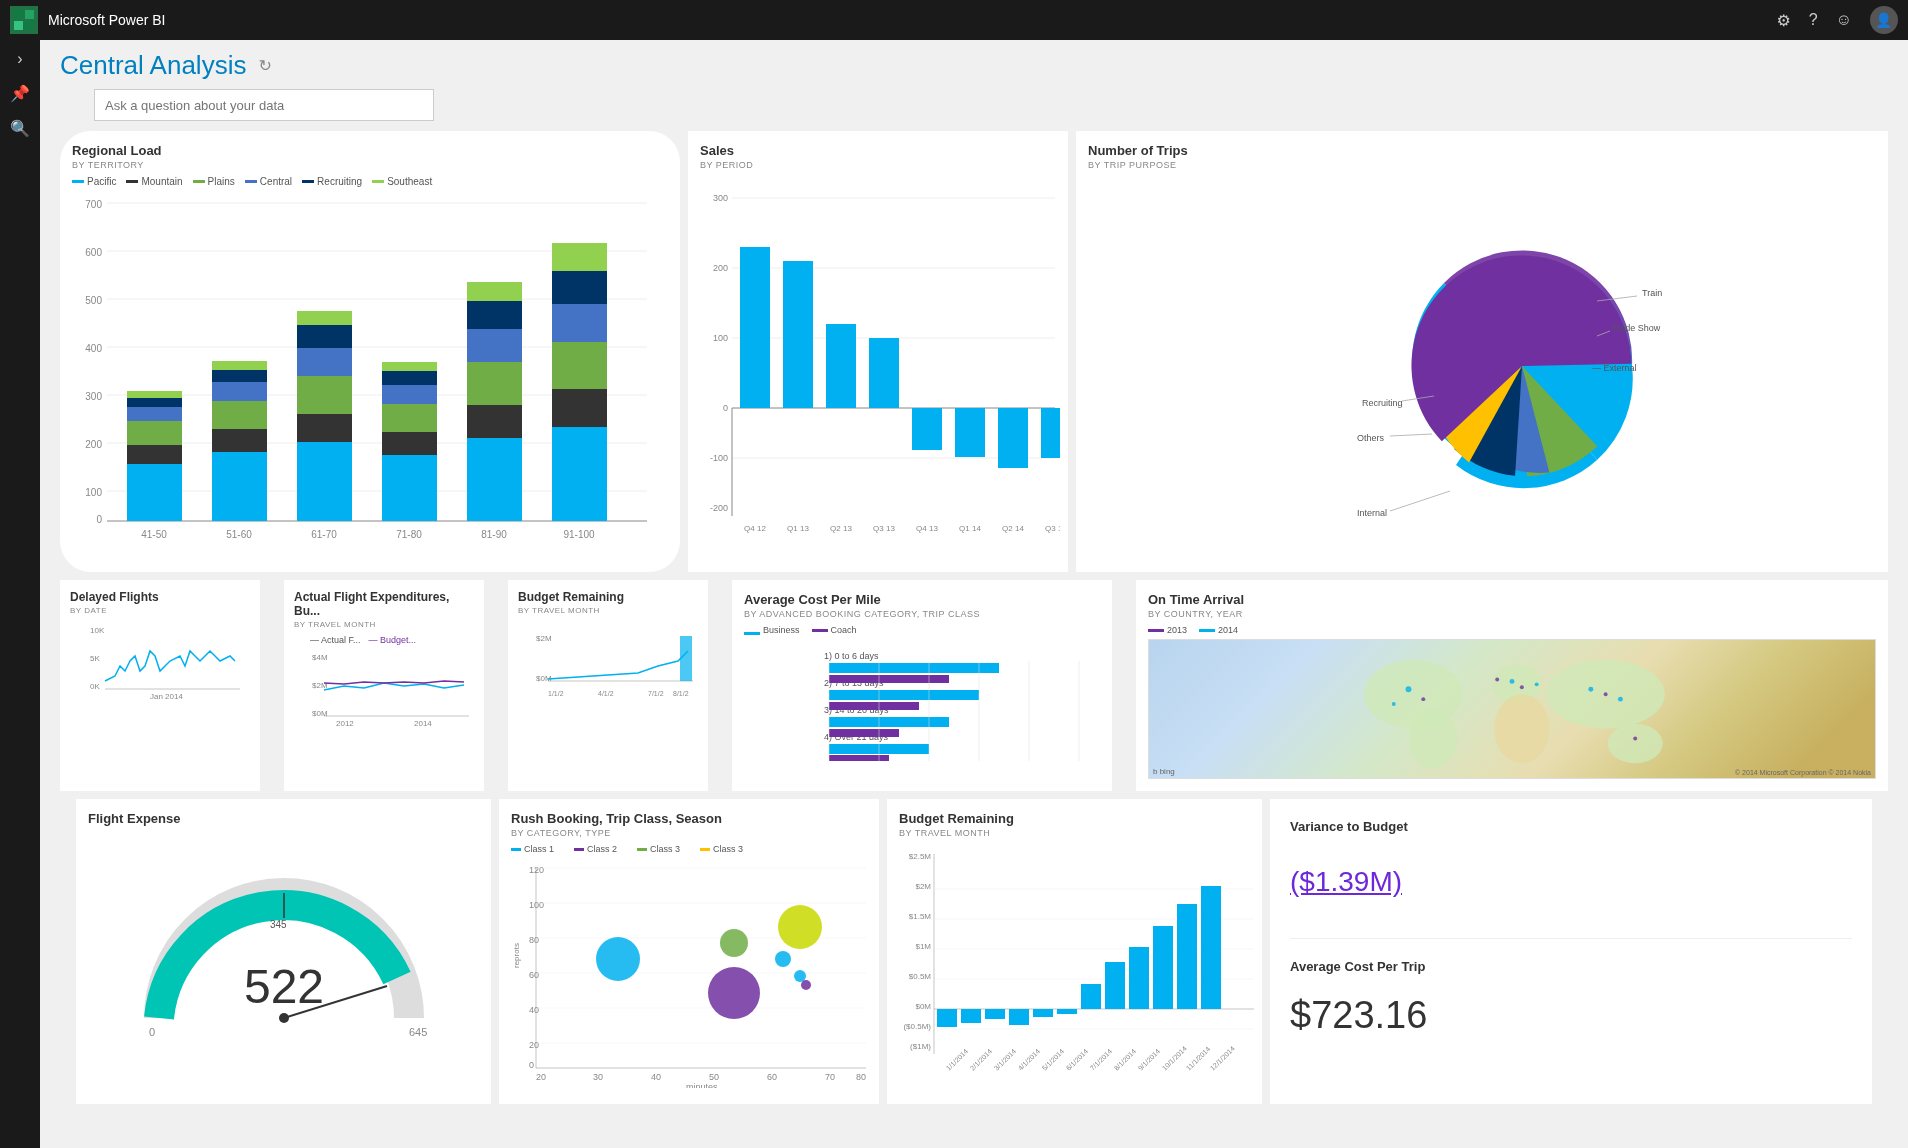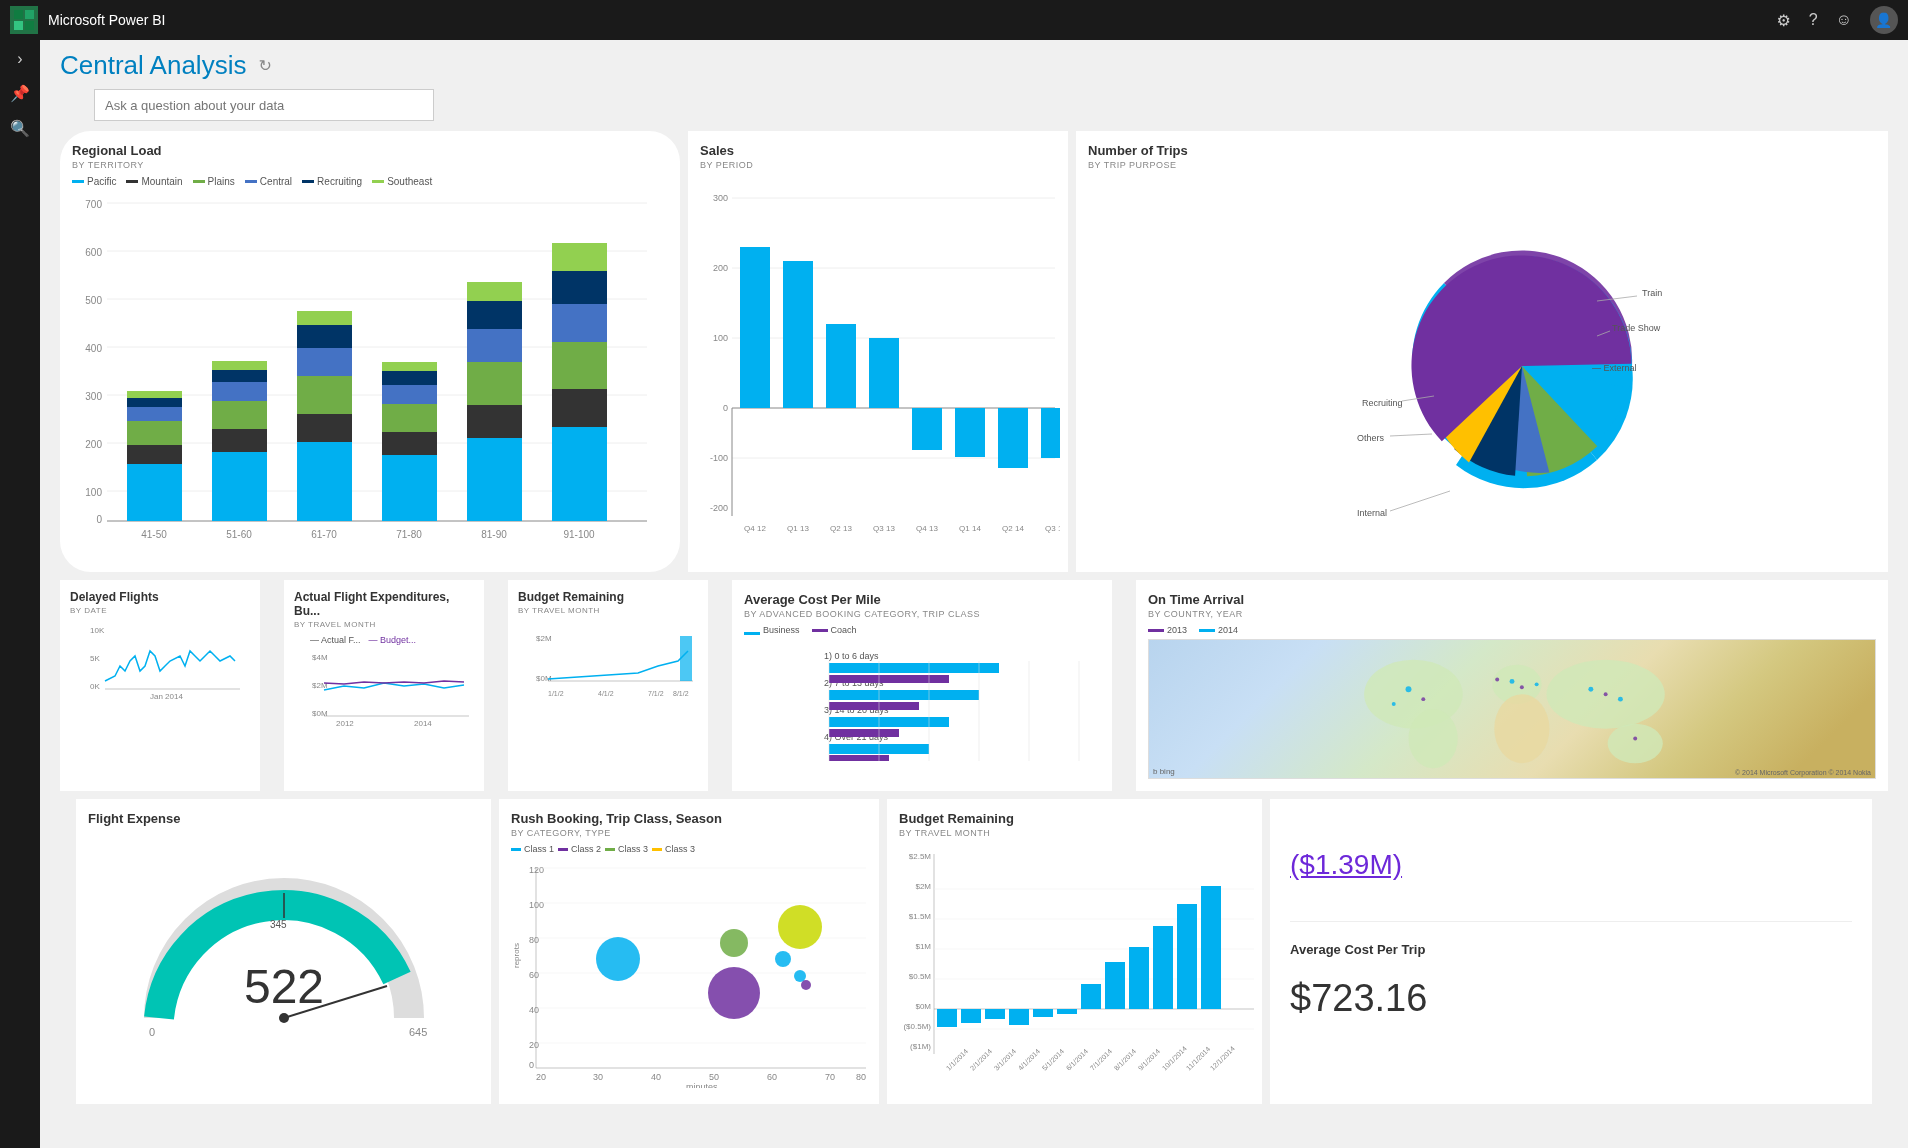--- a/index.html
+++ b/index.html
@@ -550,21 +550,21 @@
 
           <text x="40" y="198" font-size="11" fill="#888">0</text>
           <text x="300" y="198" font-size="11" fill="#888">645</text>
         </svg>
       </div>
     </div>
 
     <div class="card">
       <div class="card-title">Rush Booking, Trip Class, Season</div>
       <div class="card-subtitle">BY CATEGORY, TYPE</div>
-      <div style="display:flex; gap:4px; font-size:9px; color:#555; margin-bottom:4px; flex-wrap:wrap;">
+      <div style="display:flex; gap:20px; font-size:9px; color:#555; margin-bottom:4px; flex-wrap:wrap;">
         <span style="display:flex;align-items:center;gap:3px">
           <span style="display:inline-block;width:10px;height:3px;background:#00b0f0"></span>Class 1</span>
         <span style="display:flex;align-items:center;gap:3px">
           <span style="display:inline-block;width:10px;height:3px;background:#7030a0"></span>Class 2</span>
         <span style="display:flex;align-items:center;gap:3px">
           <span style="display:inline-block;width:10px;height:3px;background:#70ad47"></span>Class 3</span>
         <span style="display:flex;align-items:center;gap:3px">
           <span style="display:inline-block;width:10px;height:3px;background:#ffc000"></span>Class 3</span>
       </div>
       <svg width="360" height="230" viewBox="0 0 360 230">
@@ -658,20 +658,21 @@
         <text x="192" y="228" font-size="7" fill="#888" transform="rotate(-45,192,225)">7/1/2014</text>
         <text x="216" y="228" font-size="7" fill="#888" transform="rotate(-45,216,225)">8/1/2014</text>
         <text x="240" y="228" font-size="7" fill="#888" transform="rotate(-45,240,225)">9/1/2014</text>
         <text x="264" y="228" font-size="7" fill="#888" transform="rotate(-45,264,225)">10/1/2014</text>
         <text x="288" y="228" font-size="7" fill="#888" transform="rotate(-45,288,225)">11/1/2014</text>
         <text x="312" y="228" font-size="7" fill="#888" transform="rotate(-45,312,225)">12/1/2014</text>
       </svg>
     </div>
 
     <div class="card variance-card">
+      <div class="card-title">Variance to Budget</div>
       <div style="margin-top: 30px; margin-bottom: 40px;">
         <div class="variance-value" style="font-size:28px; font-weight:200; color:#6d28d9;text-decoration:underline;">($1.39M)</div>
       </div>
       <div style="border-top: 1px solid #eee; padding-top: 20px;">
         <div class="card-title">Average Cost Per Trip</div>
         <div style="margin-top: 20px;">
           <span style="font-size:38px; font-weight:200; color:#333;">$723.16</span>
         </div>
       </div>
     </div>

